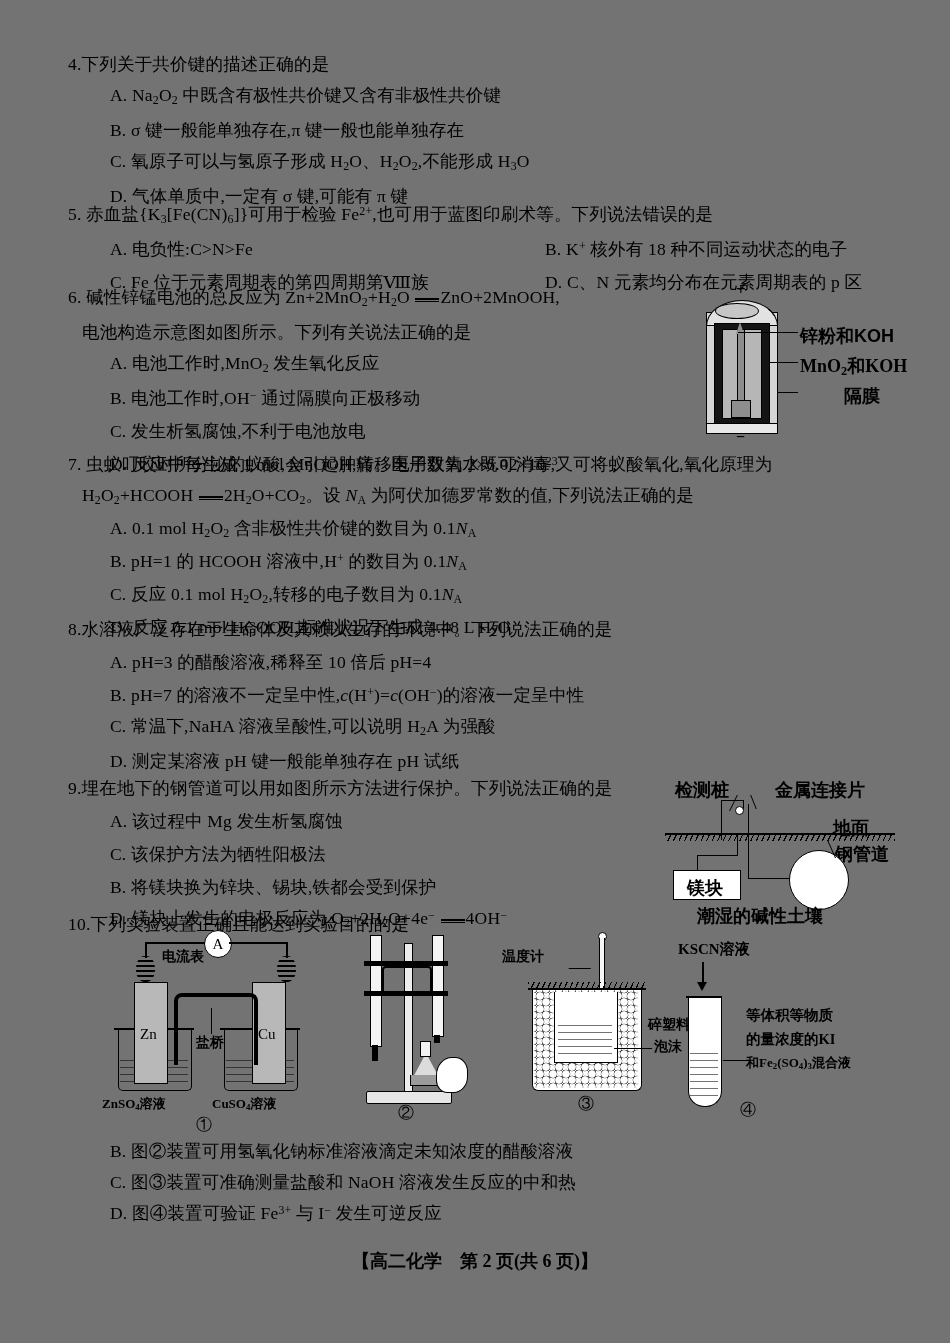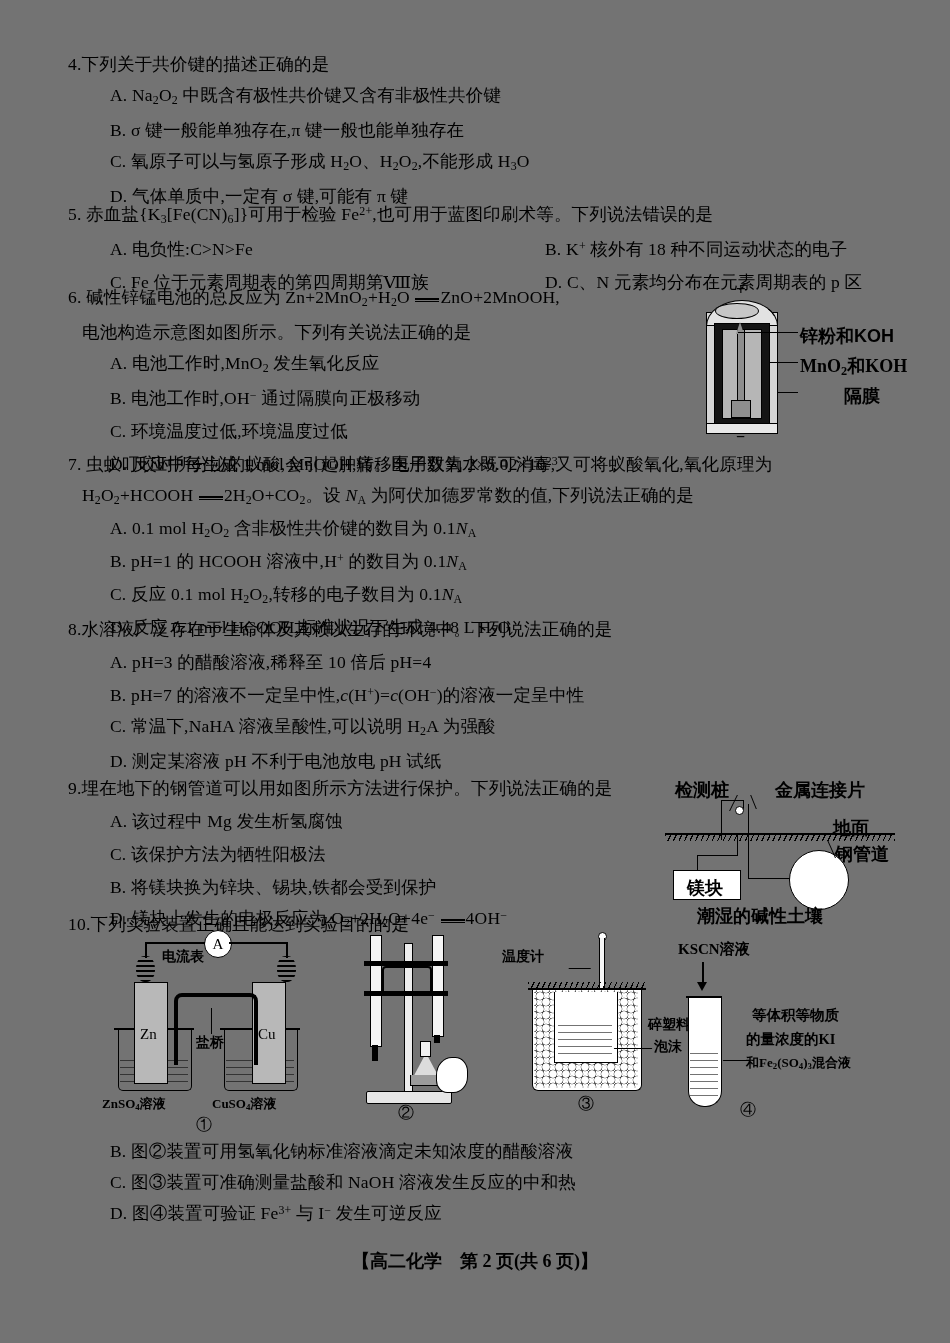--- a/index.html
+++ b/index.html
@@ -111,21 +111,21 @@
     <div class="row">
         <span class="qstem" style="margin-left:14px;">电池构造示意图如图所示。下列有关说法正确的是</span>
       </div>
     <div class="row">
         <span class="opt">A. 电池工作时,MnO<sub>2</sub> 发生氧化反应</span>
       </div>
     <div class="row">
         <span class="opt">B. 电池工作时,OH<sup>−</sup> 通过隔膜向正极移动</span>
       </div>
     <div class="row">
-        <span class="opt">C. 环境温度过低,环境温度过低</span>
+        <span class="opt">C. 发生析氢腐蚀,不利于电池放电</span>
       </div>
     <div class="row">
         <span class="opt">D. 反应中每生成 1 mol MnOOH,转移电子数为 2×6.02×10<sup>23</sup></span>
       </div>
   </div>
 
   <div class="fig" style="left:688px; top:282px; width:262px; height:160px;">
 
     <div class="lbl serif" style="left:48px; top:-2px; font-size:17px;">+</div>
 
@@ -183,21 +183,21 @@
     <div class="row">
         <span class="opt">A. pH=3 的醋酸溶液,稀释至 10 倍后 pH=4</span>
       </div>
     <div class="row">
         <span class="opt">B. pH=7 的溶液不一定呈中性,<span class="it">c</span>(H<sup>+</sup>)=<span class="it">c</span>(OH<sup>−</sup>)的溶液一定呈中性</span>
       </div>
     <div class="row">
         <span class="opt">C. 常温下,NaHA 溶液呈酸性,可以说明 H<sub>2</sub>A 为强酸</span>
       </div>
     <div class="row">
-        <span class="opt">D. 测定某溶液 pH 不利于电池放电 pH 试纸</span>
+        <span class="opt">D. 测定某溶液 pH 键一般能单独存在 pH 试纸</span>
       </div>
   </div>
 
   <div class="qblock" style="left:68px; top:772px;">
     <div class="row">
         <span class="qstem"><span>9.</span><span>埋在地下的钢管道可以用如图所示方法进行保护。下列说法正确的是</span></span>
       </div>
     <div class="row">
         <span class="opt">A. 该过程中 Mg 发生析氢腐蚀</span>
       </div>
@@ -340,21 +340,21 @@
 
     <div class="vline" style="left:42px; top:22px; height:22px; width:1.6px;"></div>
     <div style="position:absolute; left:37px; top:42px; width:0; height:0; border-left:5px solid transparent; border-right:5px solid transparent; border-top:9px solid #000;"></div>
 
     <div style="position:absolute; left:28px; top:56px; width:32px; height:110px; border:1.6px solid #000; border-top:none; border-bottom-left-radius:16px; border-bottom-right-radius:16px; background:#fff;"></div>
     <div class="leadline" style="left:26px; top:56px; width:36px; height:1.6px;"></div>
     <div class="liquid" style="left:30px; top:112px; width:28px; height:50px;"></div>
 
     <div style="position:absolute; left:58px; top:120px; width:26px; height:16px; border-top:1.2px solid #000; transform:skewX(-32deg);"></div>
 
-    <div class="lbl serif" style="left:92px; top:66px; font-size:14.5px;">等体积等物质</div>
+    <div class="lbl serif" style="left:86px; top:66px; font-size:14.5px;">等体积等物质</div>
     <div class="lbl serif" style="left:86px; top:90px; font-size:14.5px;">的量浓度的KI</div>
     <div class="lbl serif" style="left:86px; top:114px; font-size:13px;">和Fe<sub>2</sub>(SO<sub>4</sub>)<sub>3</sub>混合液</div>
 
     <div class="circle-num" style="left:80px; top:160px;">④</div>
   </div>
 
   <div class="qblock" style="left:68px; top:1136px;">
     <div class="row tight">
         <span class="opt">B. 图②装置可用氢氧化钠标准溶液滴定未知浓度的醋酸溶液</span>
       </div>

